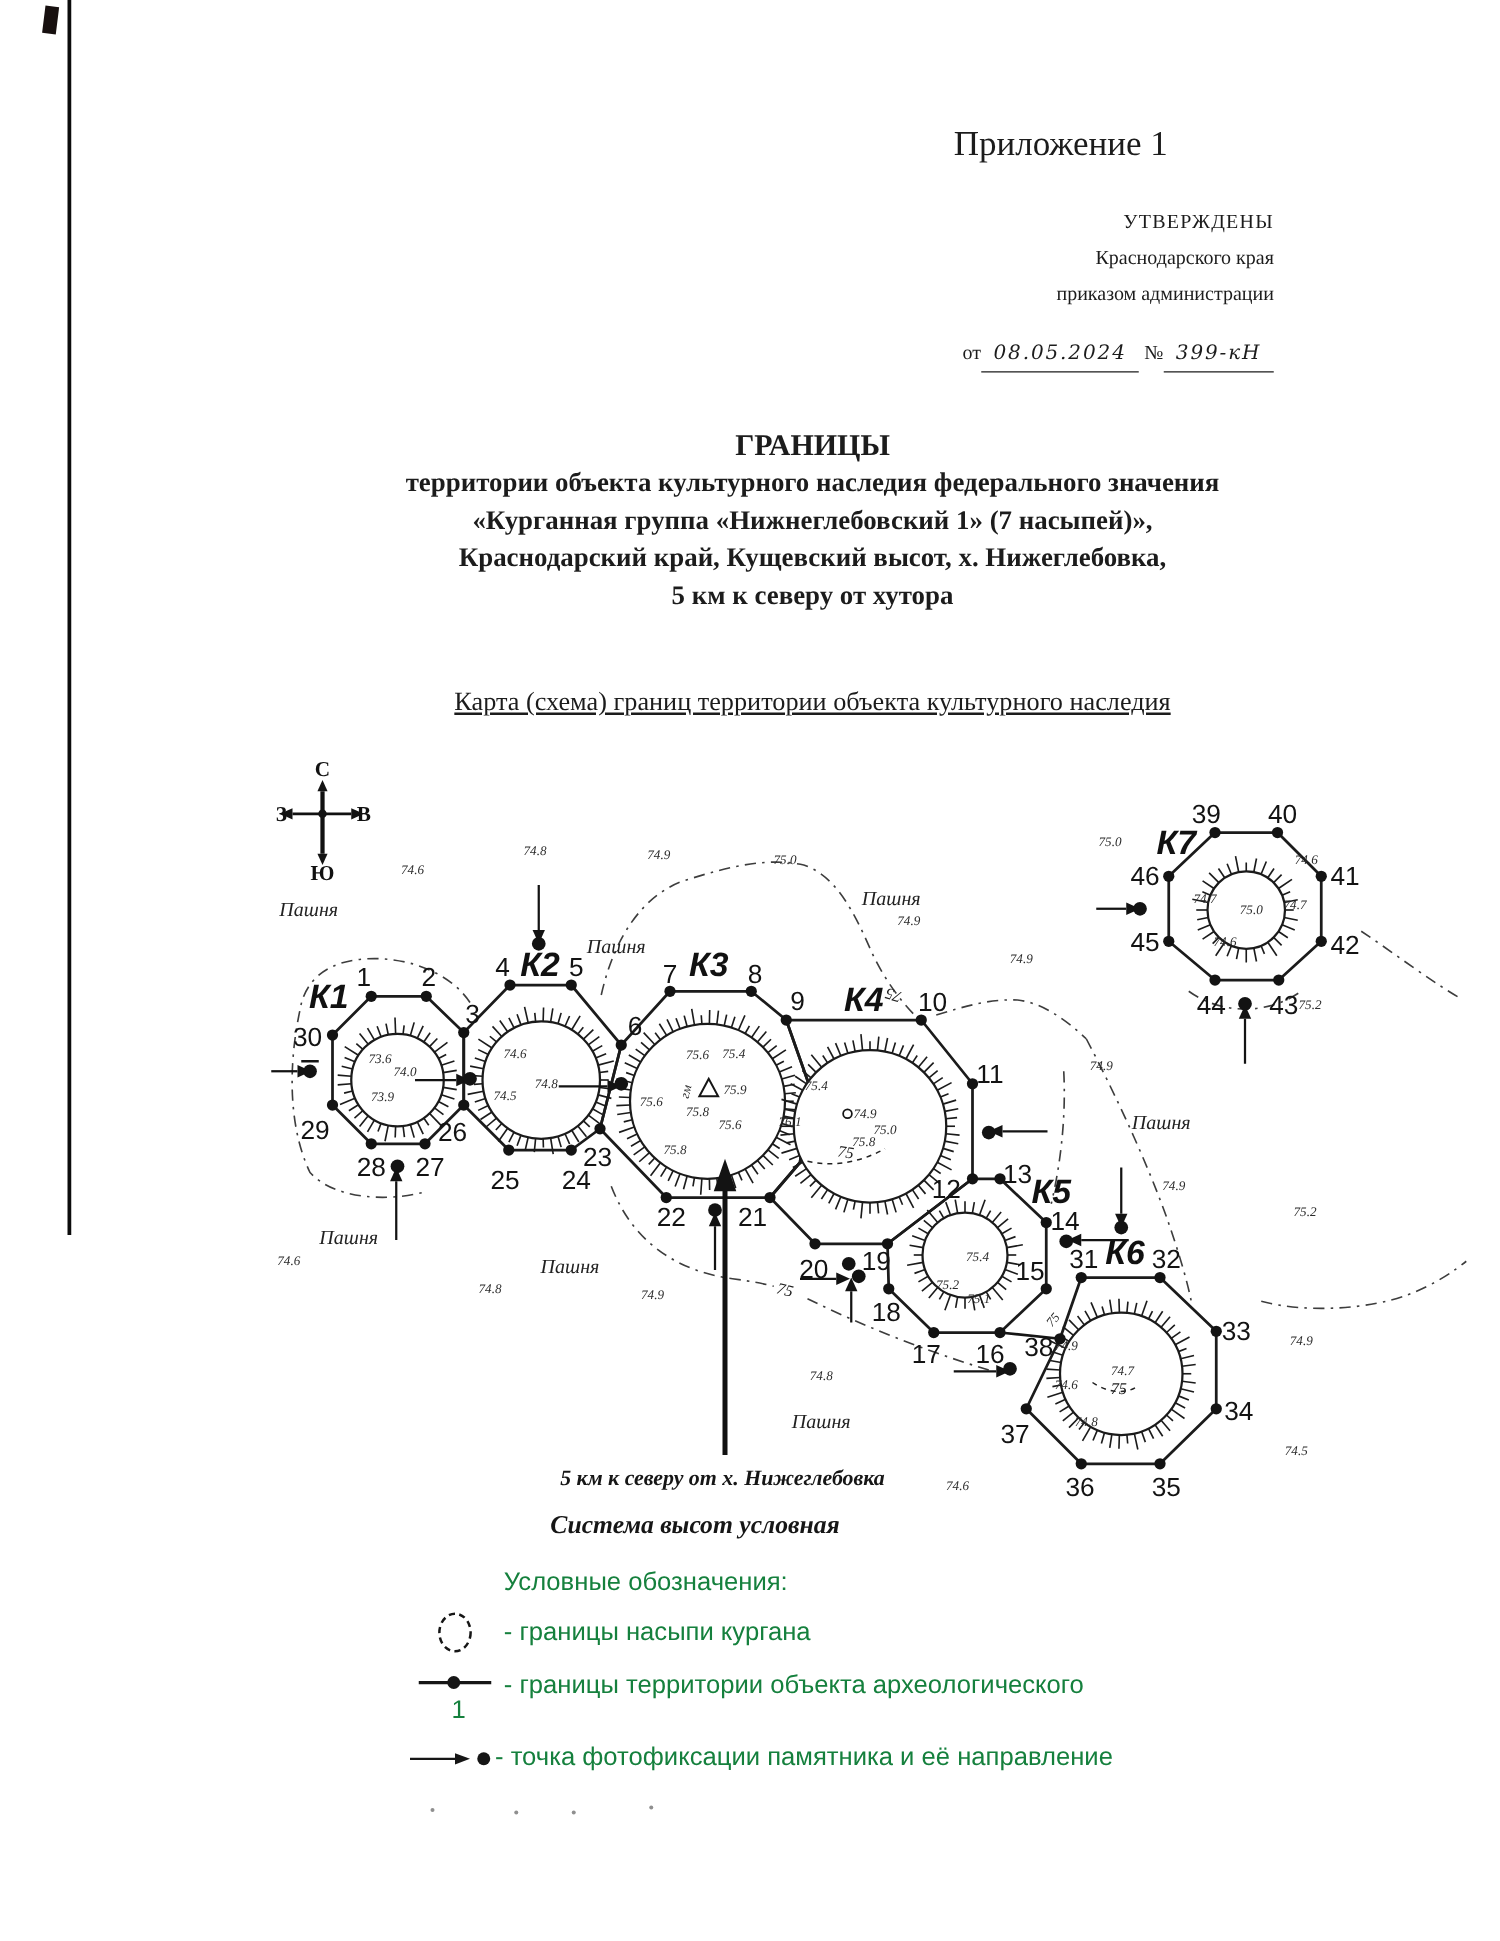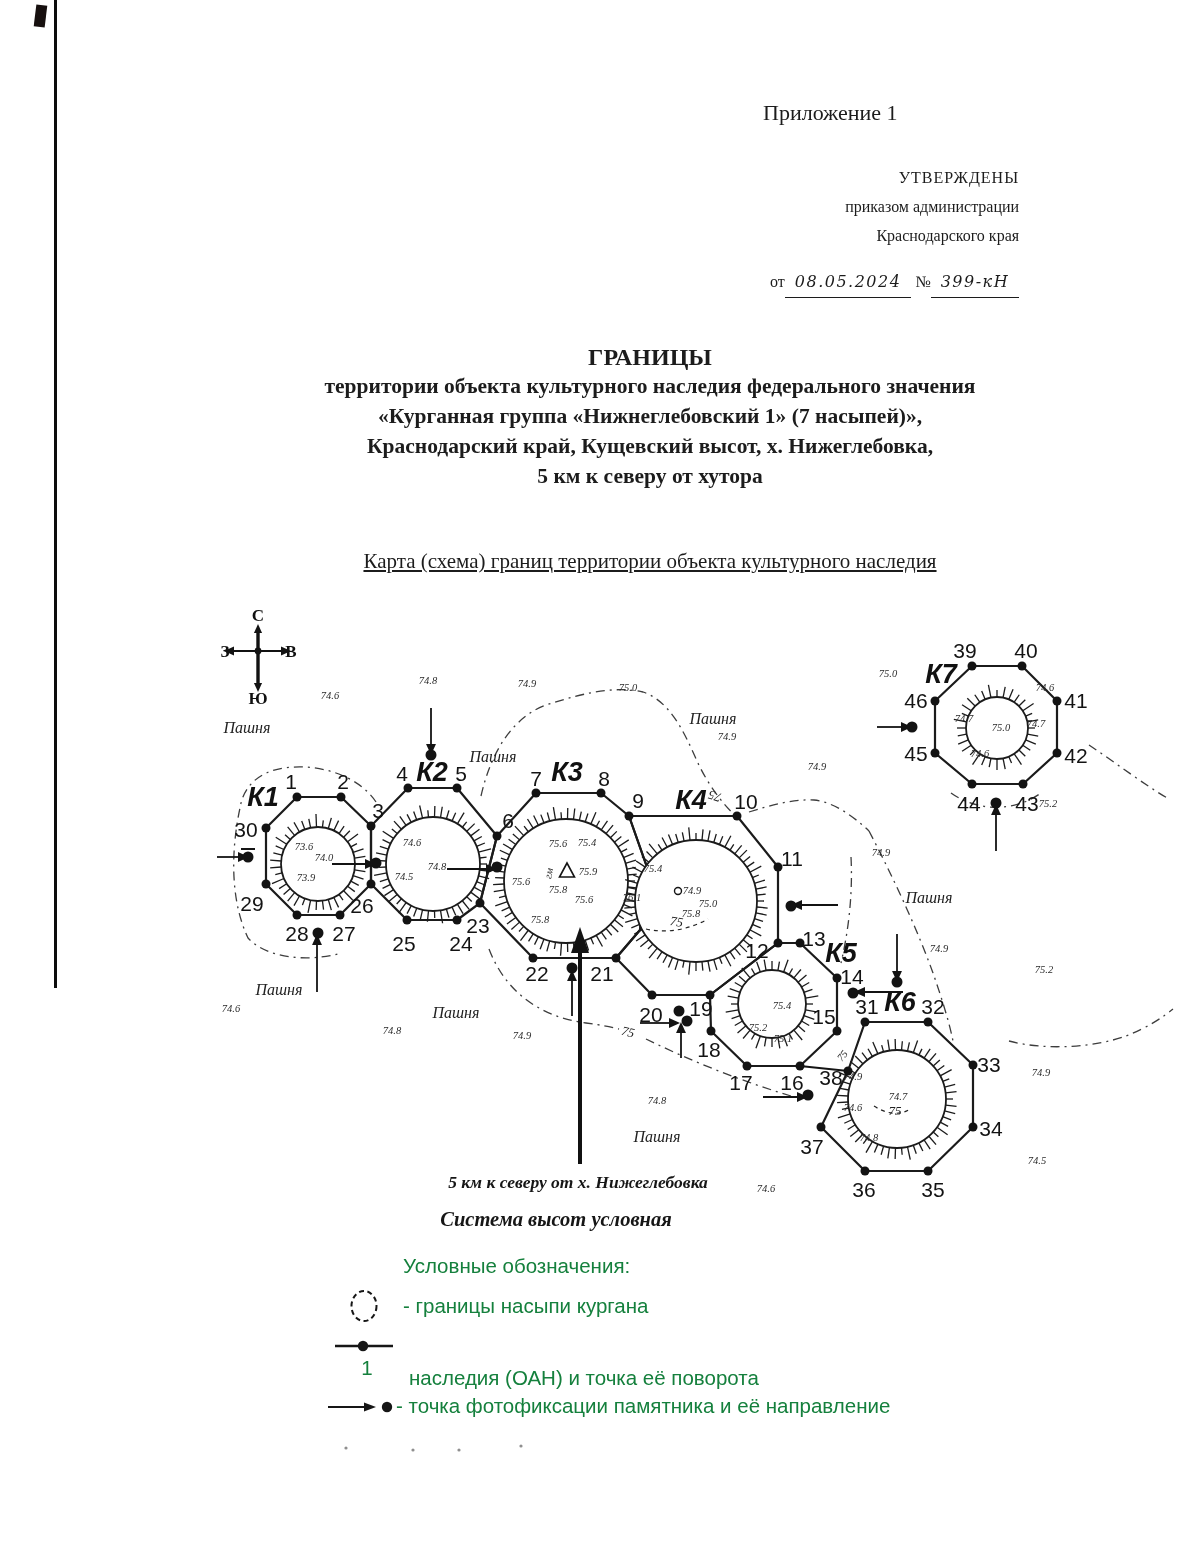--- a/index.html
+++ b/index.html
@@ -1,21 +1,21 @@
 <!DOCTYPE html>
 <html><head>
 <meta charset="utf-8">
 <style>
   html,body{margin:0;padding:0;background:#fff;}
   .page{position:relative;width:1200px;height:1553px;background:#fff;overflow:hidden;
         font-family:"Liberation Serif",serif;color:#1c1c1c;}
   .abs{position:absolute;}
   .edge-line{left:54px;top:0;width:3px;height:988px;background:#0c0c0c;}
   .corner-mark{left:35px;top:5px;width:11px;height:22px;background:#17100f;transform:rotate(7deg);}
-  .appendix{left:763px;top:100px;font-size:22px;}
+  .appendix{left:763px;top:100px;font-size:28px;}
   .approval{left:770px;top:163px;font-size:16px;line-height:29px;text-align:right;}
   .approved{letter-spacing:1px;}
   .date-row{margin-top:17px;}
   .uline{display:inline-block;border-bottom:1.6px solid #1c1c1c;padding:0 10px 1px 10px;}
   .hand{font-family:"DejaVu Serif",serif;font-style:italic;letter-spacing:1.5px;}
   .tl{left:120px;width:1060px;text-align:center;font-weight:bold;}
   .t1{top:344px;font-size:24px;}
   .t2{top:374px;font-size:21.5px;}
   .t3{top:404px;font-size:21.5px;}
   .t4{top:434px;font-size:21.5px;}
@@ -644,22 +644,22 @@
       <text x="291" y="657" class="compass">В</text>
     </svg>
 
   <div class="abs edge-line"></div>
   <div class="abs corner-mark"></div>
 
   <div class="abs appendix">Приложение 1</div>
 
   <div class="abs approval">
     <div class="approved">УТВЕРЖДЕНЫ</div>
+    <div>Краснодарского края</div>
     <div>приказом администрации</div>
-    <div>Краснодарского края</div>
     <div class="date-row">
       <span>от</span><span class="uline hand">08.05.2024</span>
       <span>№</span><span class="uline hand">399-кН</span>
     </div>
   </div>
 
   <div class="abs tl t1">ГРАНИЦЫ</div>
   <div class="abs tl t2">территории объекта культурного наследия федерального значения</div>
   <div class="abs tl t3">«Курганная группа «Нижнеглебовский 1» (7 насыпей)»,</div>
   <div class="abs tl t4">Краснодарский край, Кущевский высот, х. Нижеглебовка,</div>
@@ -671,21 +671,21 @@
   <svg class="abs lg-sym" style="left:348px;top:1288px;" width="34" height="36">
     <ellipse cx="16" cy="18" rx="12.5" ry="15" fill="none" stroke="#161616" stroke-width="2" stroke-dasharray="5 3.5"></ellipse>
   </svg>
   <div class="abs lg lg-t1">- границы насыпи кургана</div>
 
   <svg class="abs lg-sym" style="left:333px;top:1336px;" width="64" height="20">
     <line x1="2" y1="10" x2="60" y2="10" stroke="#161616" stroke-width="2.6"></line>
     <circle cx="30" cy="10" r="5.2" fill="#161616"></circle>
   </svg>
   <div class="abs lg lg-idx">1</div>
-  <div class="abs lg lg-t2b">наследия (ОАН) и точка её поворота</div>
+  <div class="abs lg lg-t2a">- границы территории объекта археологического</div>
 
   <svg class="abs lg-sym" style="left:326px;top:1396px;" width="70" height="22">
     <line x1="2" y1="11" x2="40" y2="11" stroke="#161616" stroke-width="1.8"></line>
     <polygon points="50,11 38,6.5 38,15.5" fill="#161616"></polygon>
     <circle cx="61" cy="11" r="5.2" fill="#161616"></circle>
   </svg>
   <div class="abs lg lg-t3">- точка фотофиксации памятника и её направление</div>
 </div>
 
 </body></html>

